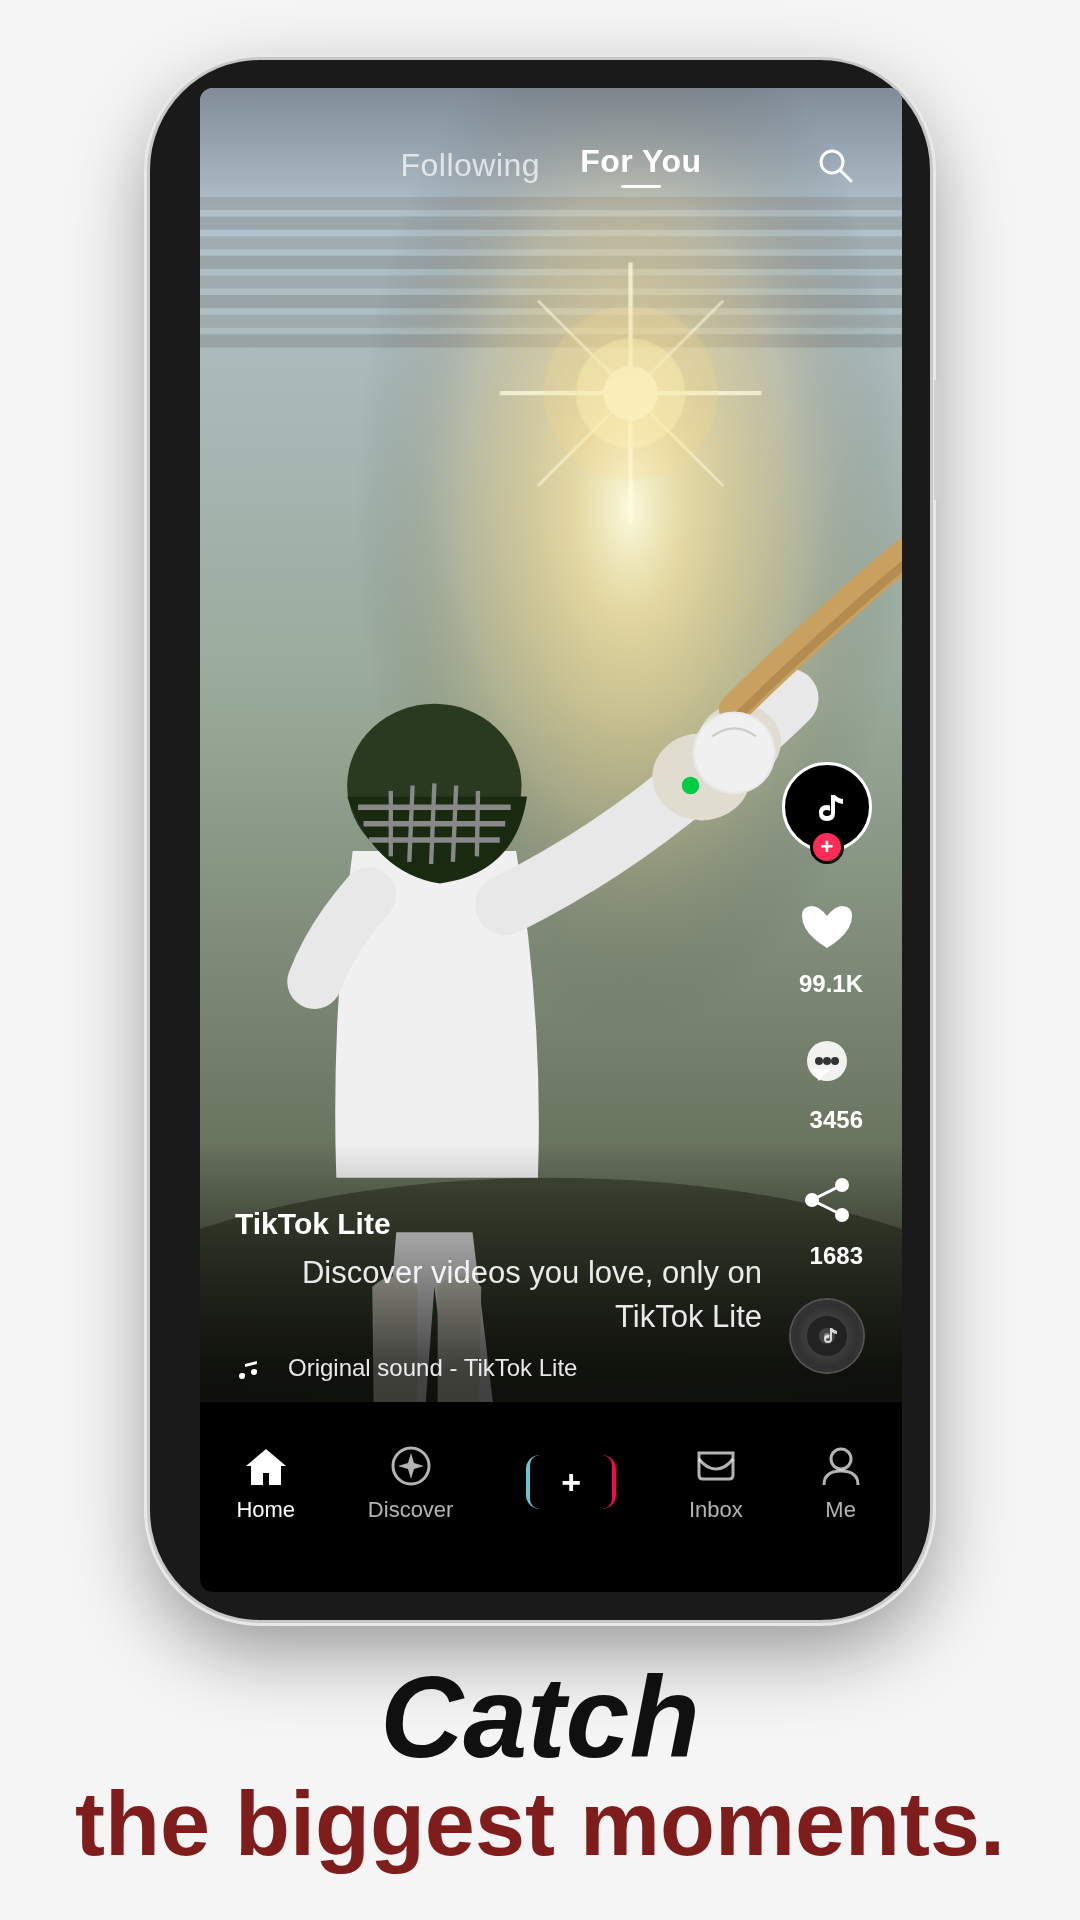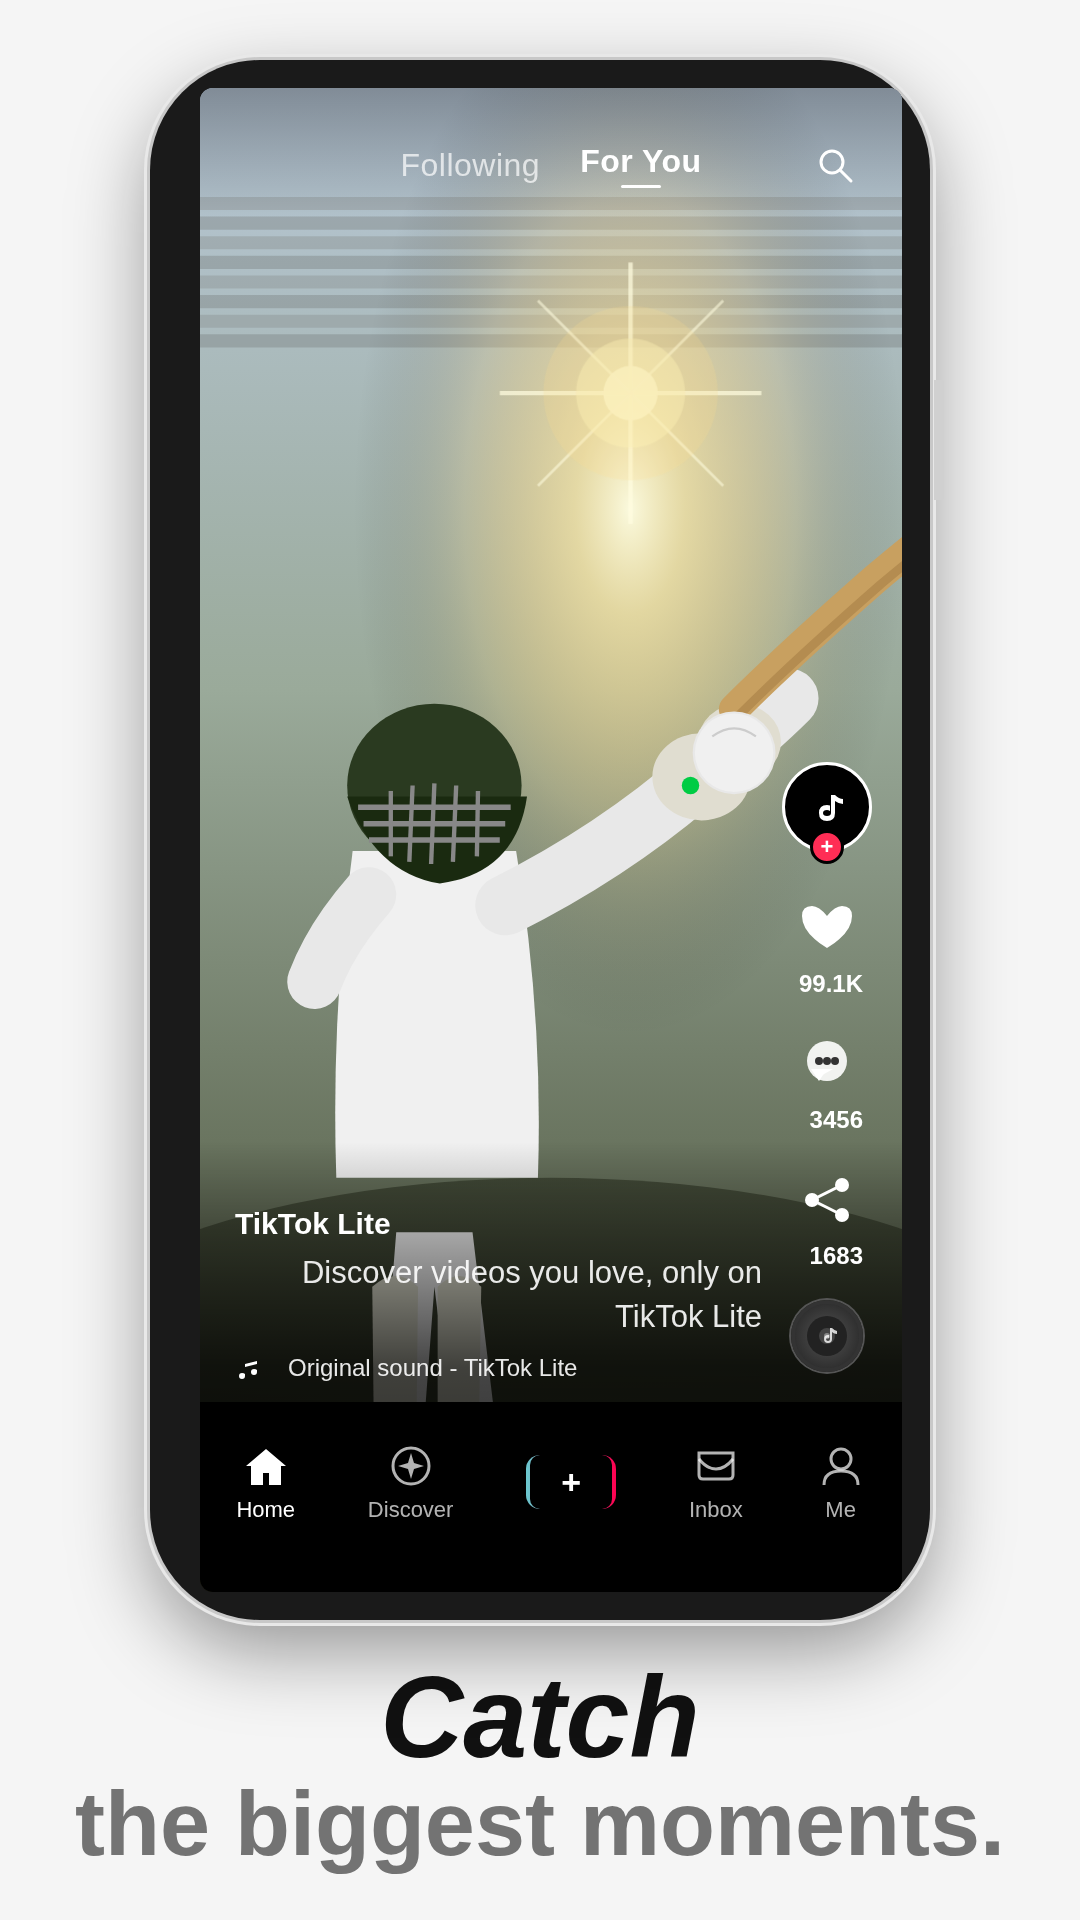--- a/index.html
+++ b/index.html
@@ -323,21 +323,21 @@
       font-weight: 900;
       color: #111;
       line-height: 1;
       display: block;
       font-style: italic;
     }
 
     .moments-text {
       font-size: 90px;
       font-weight: 900;
-      color: #737373;
+      color: #7f1d1d;
       line-height: 1.1;
       display: block;
     }
   </style>
 </head>
 <body>
 
 <div style="display:flex; flex-direction:column; align-items:center; width:1080px;">
 
   <div class="phone-wrapper">

